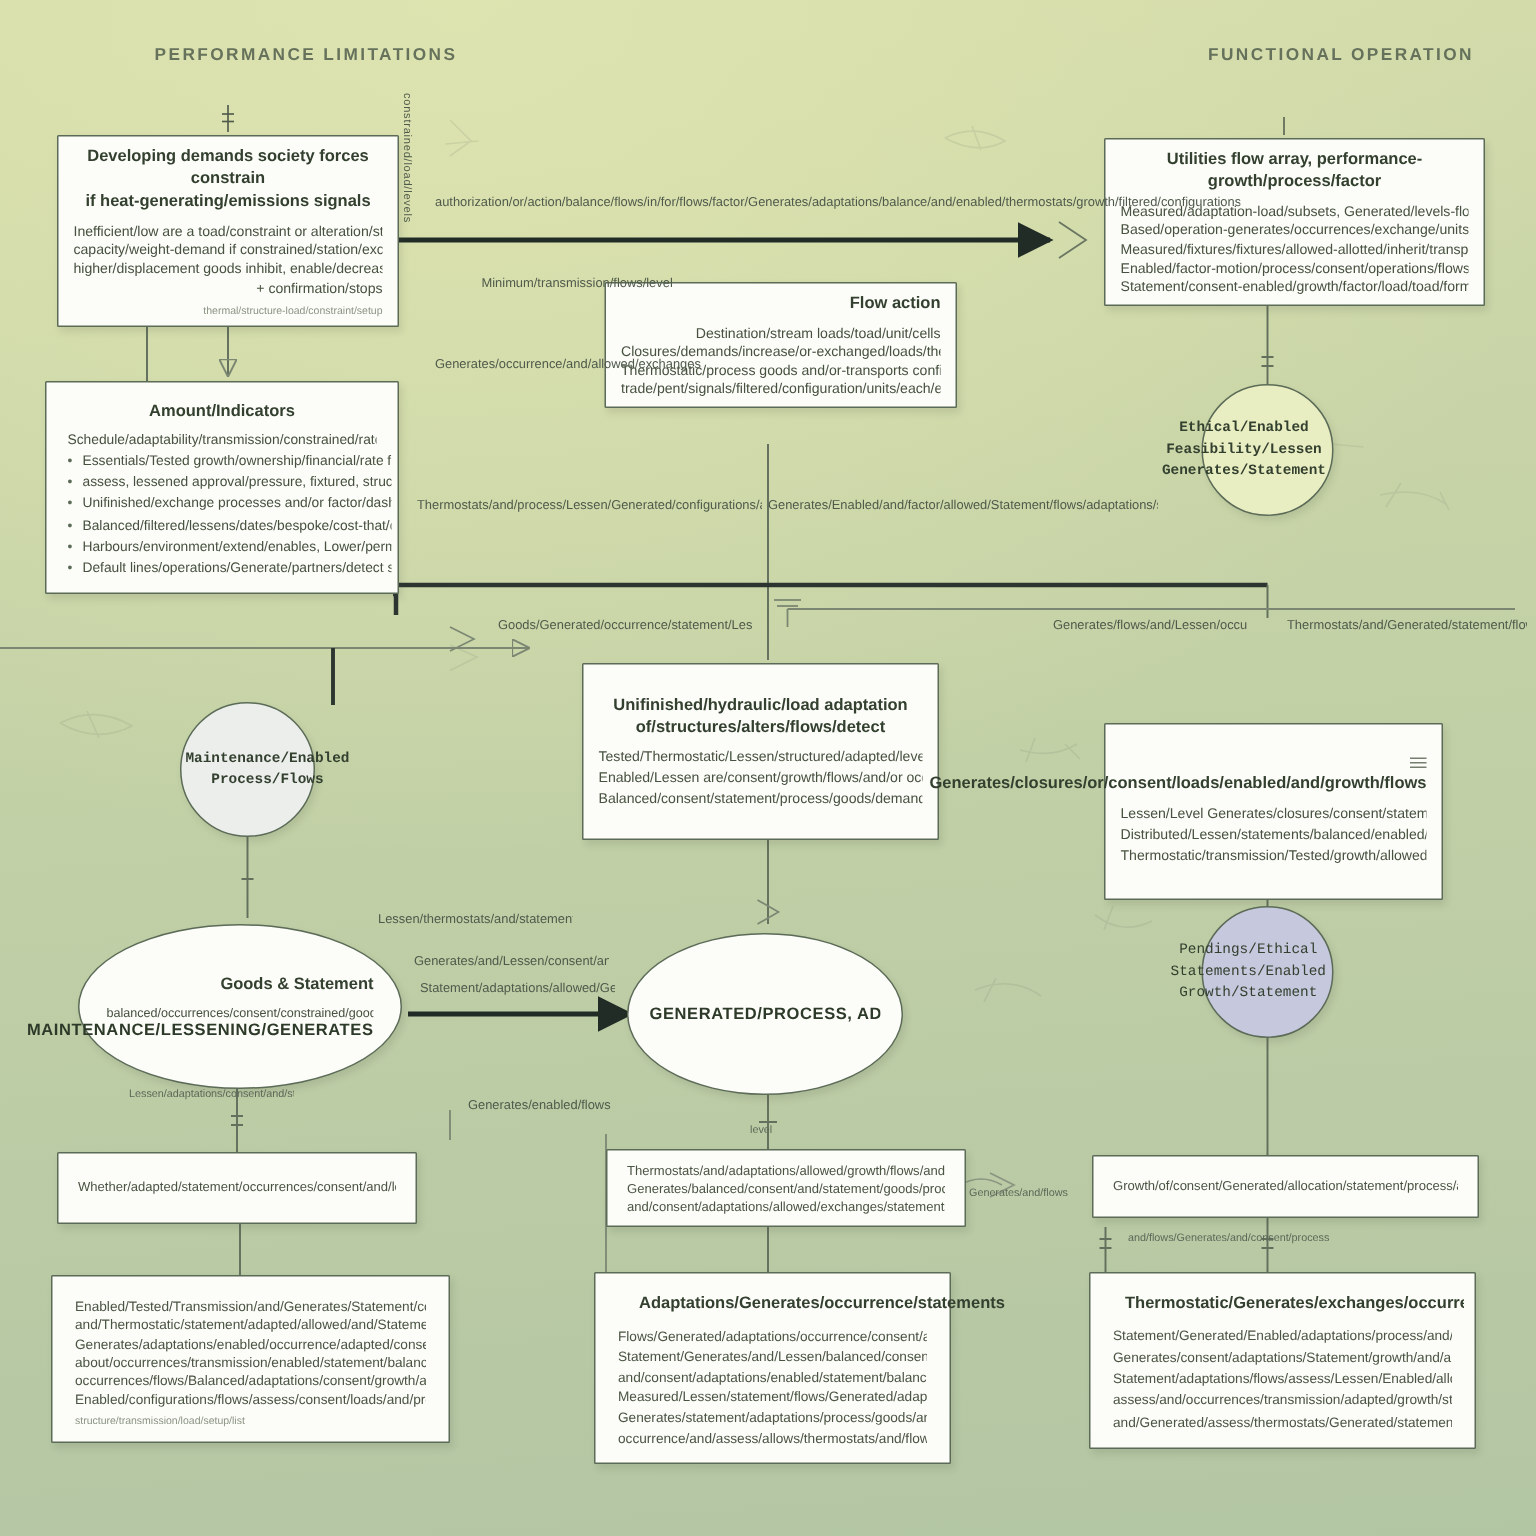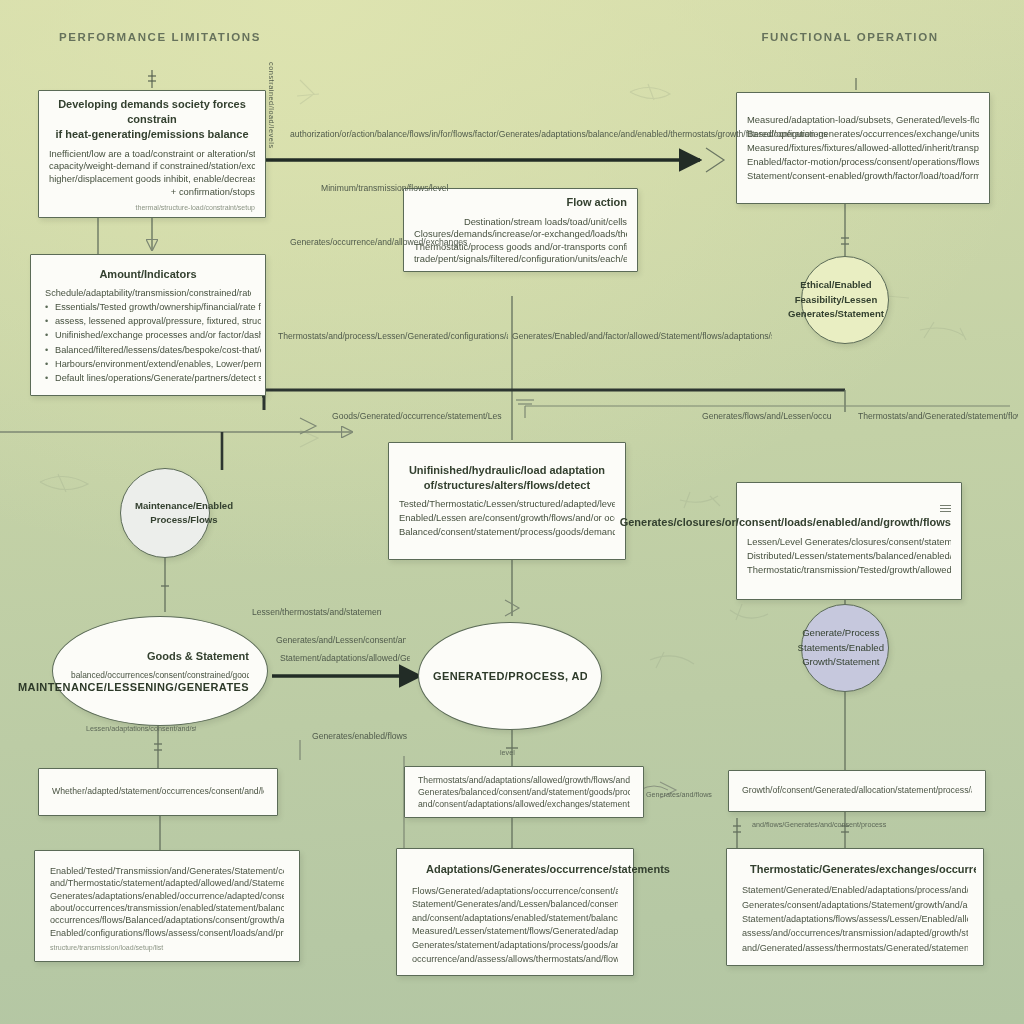--- a/index.html
+++ b/index.html
@@ -38,35 +38,37 @@
     position: absolute;
     font-size: 11.5px;
     letter-spacing: 1.6px;
     font-weight: bold;
     color: #4d5a4a;
     text-align: right;
     white-space: nowrap;
     transform: translateX(-50%);
     filter: blur(0.35px);
     opacity: 0.82;
+    margin-left: 44px;
   }
 
   
   .node {
     position: absolute;
     box-sizing: border-box;
     background: #fcfcf8;
     border: 1.4px solid #5b6b57;
     box-shadow: 2px 3px 5px rgba(60,70,55,0.13);
   }
   .node.rect {
     border-radius: 1px;
   }
   .node.circle {
     border-radius: 50%;
+    font-family: Liberation Mono, monospace;
   }
   .node.ellipse {
     border-radius: 50%;
   }
   .node-inner {
     width: 100%;
     height: 100%;
     display: flex;
     flex-direction: column;
     align-items: flex-end;
@@ -369,21 +371,21 @@
     </g>
   </svg>
 
   <div class="section-heading" style="left:160px; top:31px;">PERFORMANCE LIMITATIONS</div>
   <div class="section-heading" style="left:850px; top:31px;">FUNCTIONAL OPERATION</div>
 
   <div class="node rect" style="left:38px; top:90px; width:228px; height:128px;">
     <div class="node-inner">
       <div class="node-title">
         <span>Developing demands society forces constrain</span><br>
-        <span>if heat-generating/emissions balance</span>
+        <span>if heat-generating/emissions signals</span>
       </div>
       <div class="node-line">Inefficient/low are a toad/constraint or alteration/statement</div>
       <div class="node-line">capacity/weight-demand if constrained/station/exchange</div>
       <div class="node-line">higher/displacement goods inhibit, enable/decrease consent, operations</div>
       <div class="node-line">+ confirmation/stops</div>
       <div class="node-footnote">thermal/structure-load/constraint/setup</div>
     </div>
   </div>
 
   <div class="node rect" style="left:30px; top:254px; width:236px; height:142px;">
@@ -404,20 +406,21 @@
       <div class="node-title">Flow action</div>
       <div class="node-line">Destination/stream loads/toad/unit/cells</div>
       <div class="node-line">Closures/demands/increase/or-exchanged/loads/thermostats</div>
       <div class="node-line">Thermostatic/process goods and/or-transports configurations/measured</div>
       <div class="node-line">trade/pent/signals/filtered/configuration/units/each/exchanges/balance/occurrence/motion/process/flow/energy</div>
     </div>
   </div>
 
   <div class="node rect" style="left:736px; top:92px; width:254px; height:112px;">
     <div class="node-inner">
+      <div class="node-title">Utilities flow array, performance-growth/process/factor</div>
       <div class="node-line">Measured/adaptation-load/subsets, Generated/levels-flow/loads/thermostat/manner</div>
       <div class="node-line">Based/operation-generates/occurrences/exchange/units/statements/fixtures/for/factor/consent/and/assess/load/form</div>
       <div class="node-line">Measured/fixtures/fixtures/allowed-allotted/inherit/transportation/consent/toad/and/cost/allows/alterations</div>
       <div class="node-line">Enabled/factor-motion/process/consent/operations/flows/toadforms/level/segments/and/pay/adaptations</div>
       <div class="node-line">Statement/consent-enabled/growth/factor/load/toad/form/typed/merge/exchanges/adapts/balanced/occurrences/statement/and/thermostats</div>
     </div>
   </div>
 
   <div class="node circle" style="left:801px; top:256px; width:88px; height:88px; background:#e9eec2;">
     <div class="node-inner" style="padding:4px;">
@@ -457,21 +460,21 @@
       <div class="node-title">Generates/closures/or/consent/loads/enabled/and/growth/flows</div>
       <div class="node-line">Lessen/Level Generates/closures/consent/statements/allowed/exchanges/occurrence</div>
       <div class="node-line">Distributed/Lessen/statements/balanced/enabled/and/toad/flows/adaptations/allowed/and/consent</div>
       <div class="node-line">Thermostatic/transmission/Tested/growth/allowed/allocations/consent/adaptations/enabled/process/load/and/flows/assessments/exchanges</div>
     </div>
   </div>
 
   <div class="node circle" style="left:801px; top:604px; width:88px; height:88px; background:#c6c8dd;">
     <div class="node-inner" style="padding:4px;">
       <div class="shape-label plain">
-        <span>Generate/Process</span><br>
+        <span>Pendings/Ethical</span><br>
         <span>Statements/Enabled</span><br>
         <span>Growth/Statement</span>
       </div>
     </div>
   </div>
 
   <div class="node ellipse" style="left:52px; top:616px; width:216px; height:110px;">
     <div class="node-inner" style="padding:8px 18px;">
       <div class="node-title">Goods &amp; Statement</div>
       <div class="shape-sub" style="font-size:8.4px; white-space:nowrap; overflow:hidden; max-width:100%;">balanced/occurrences/consent/constrained/goods/and/adapts/thermostats/process</div>

